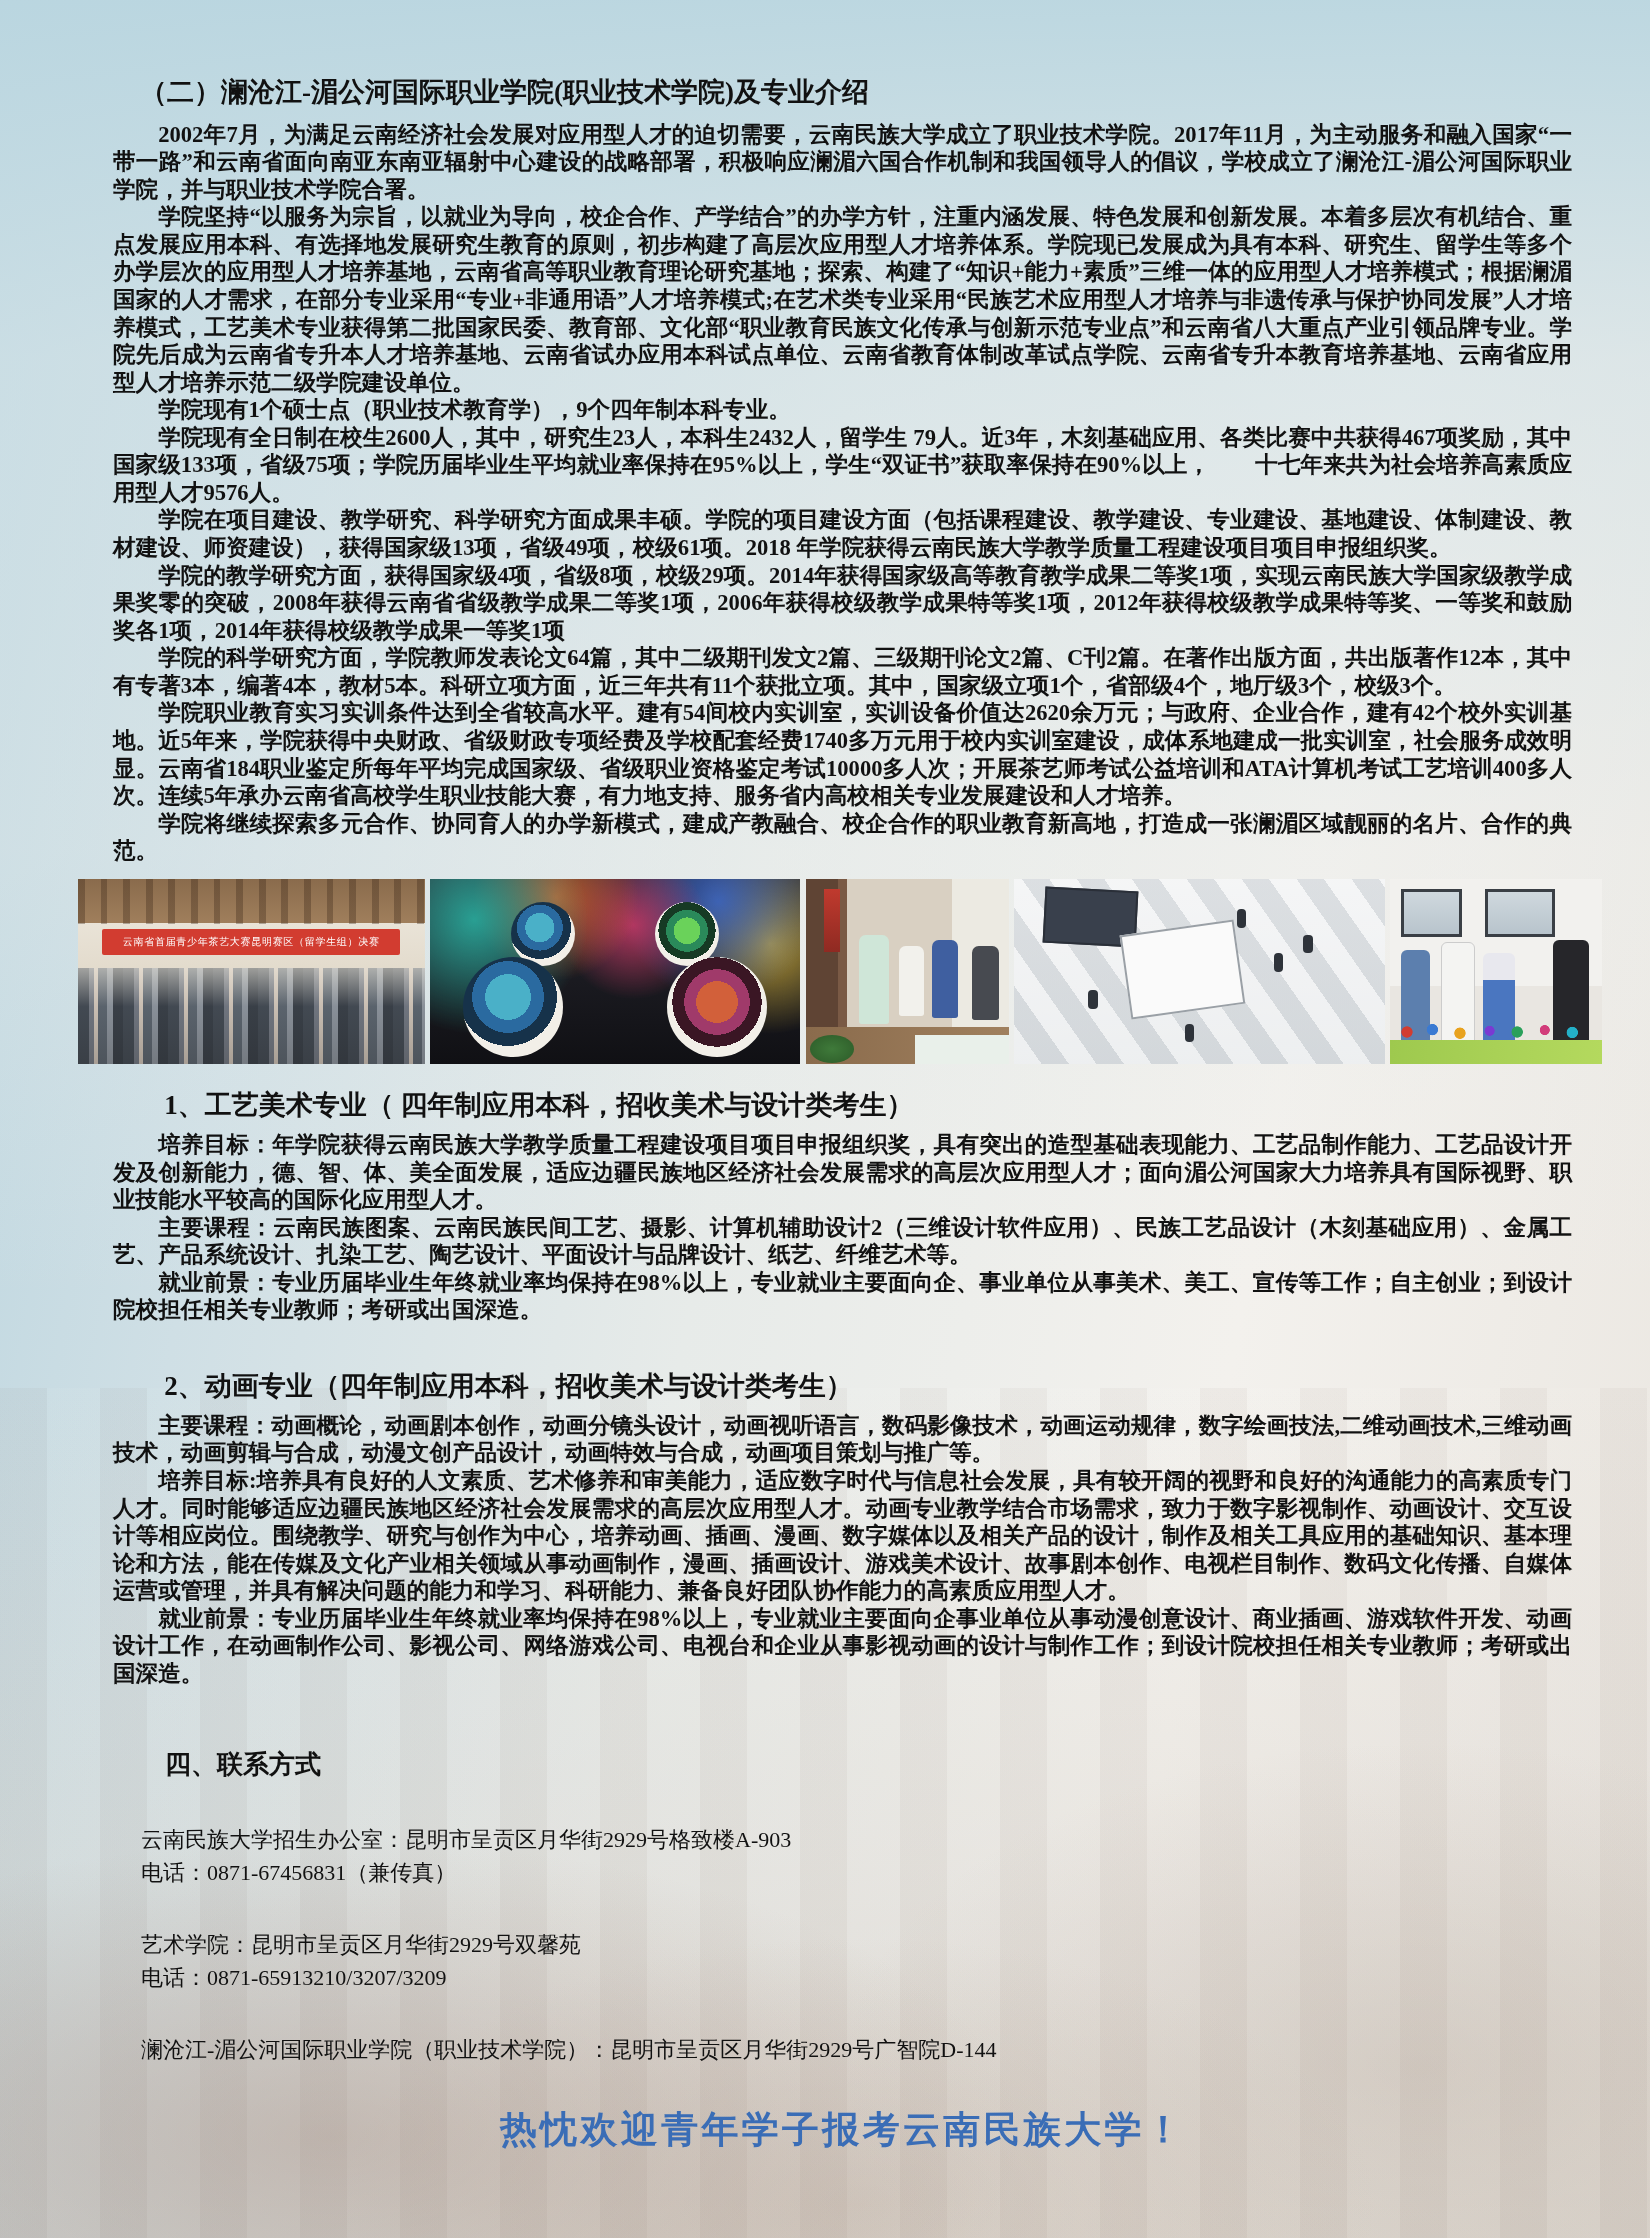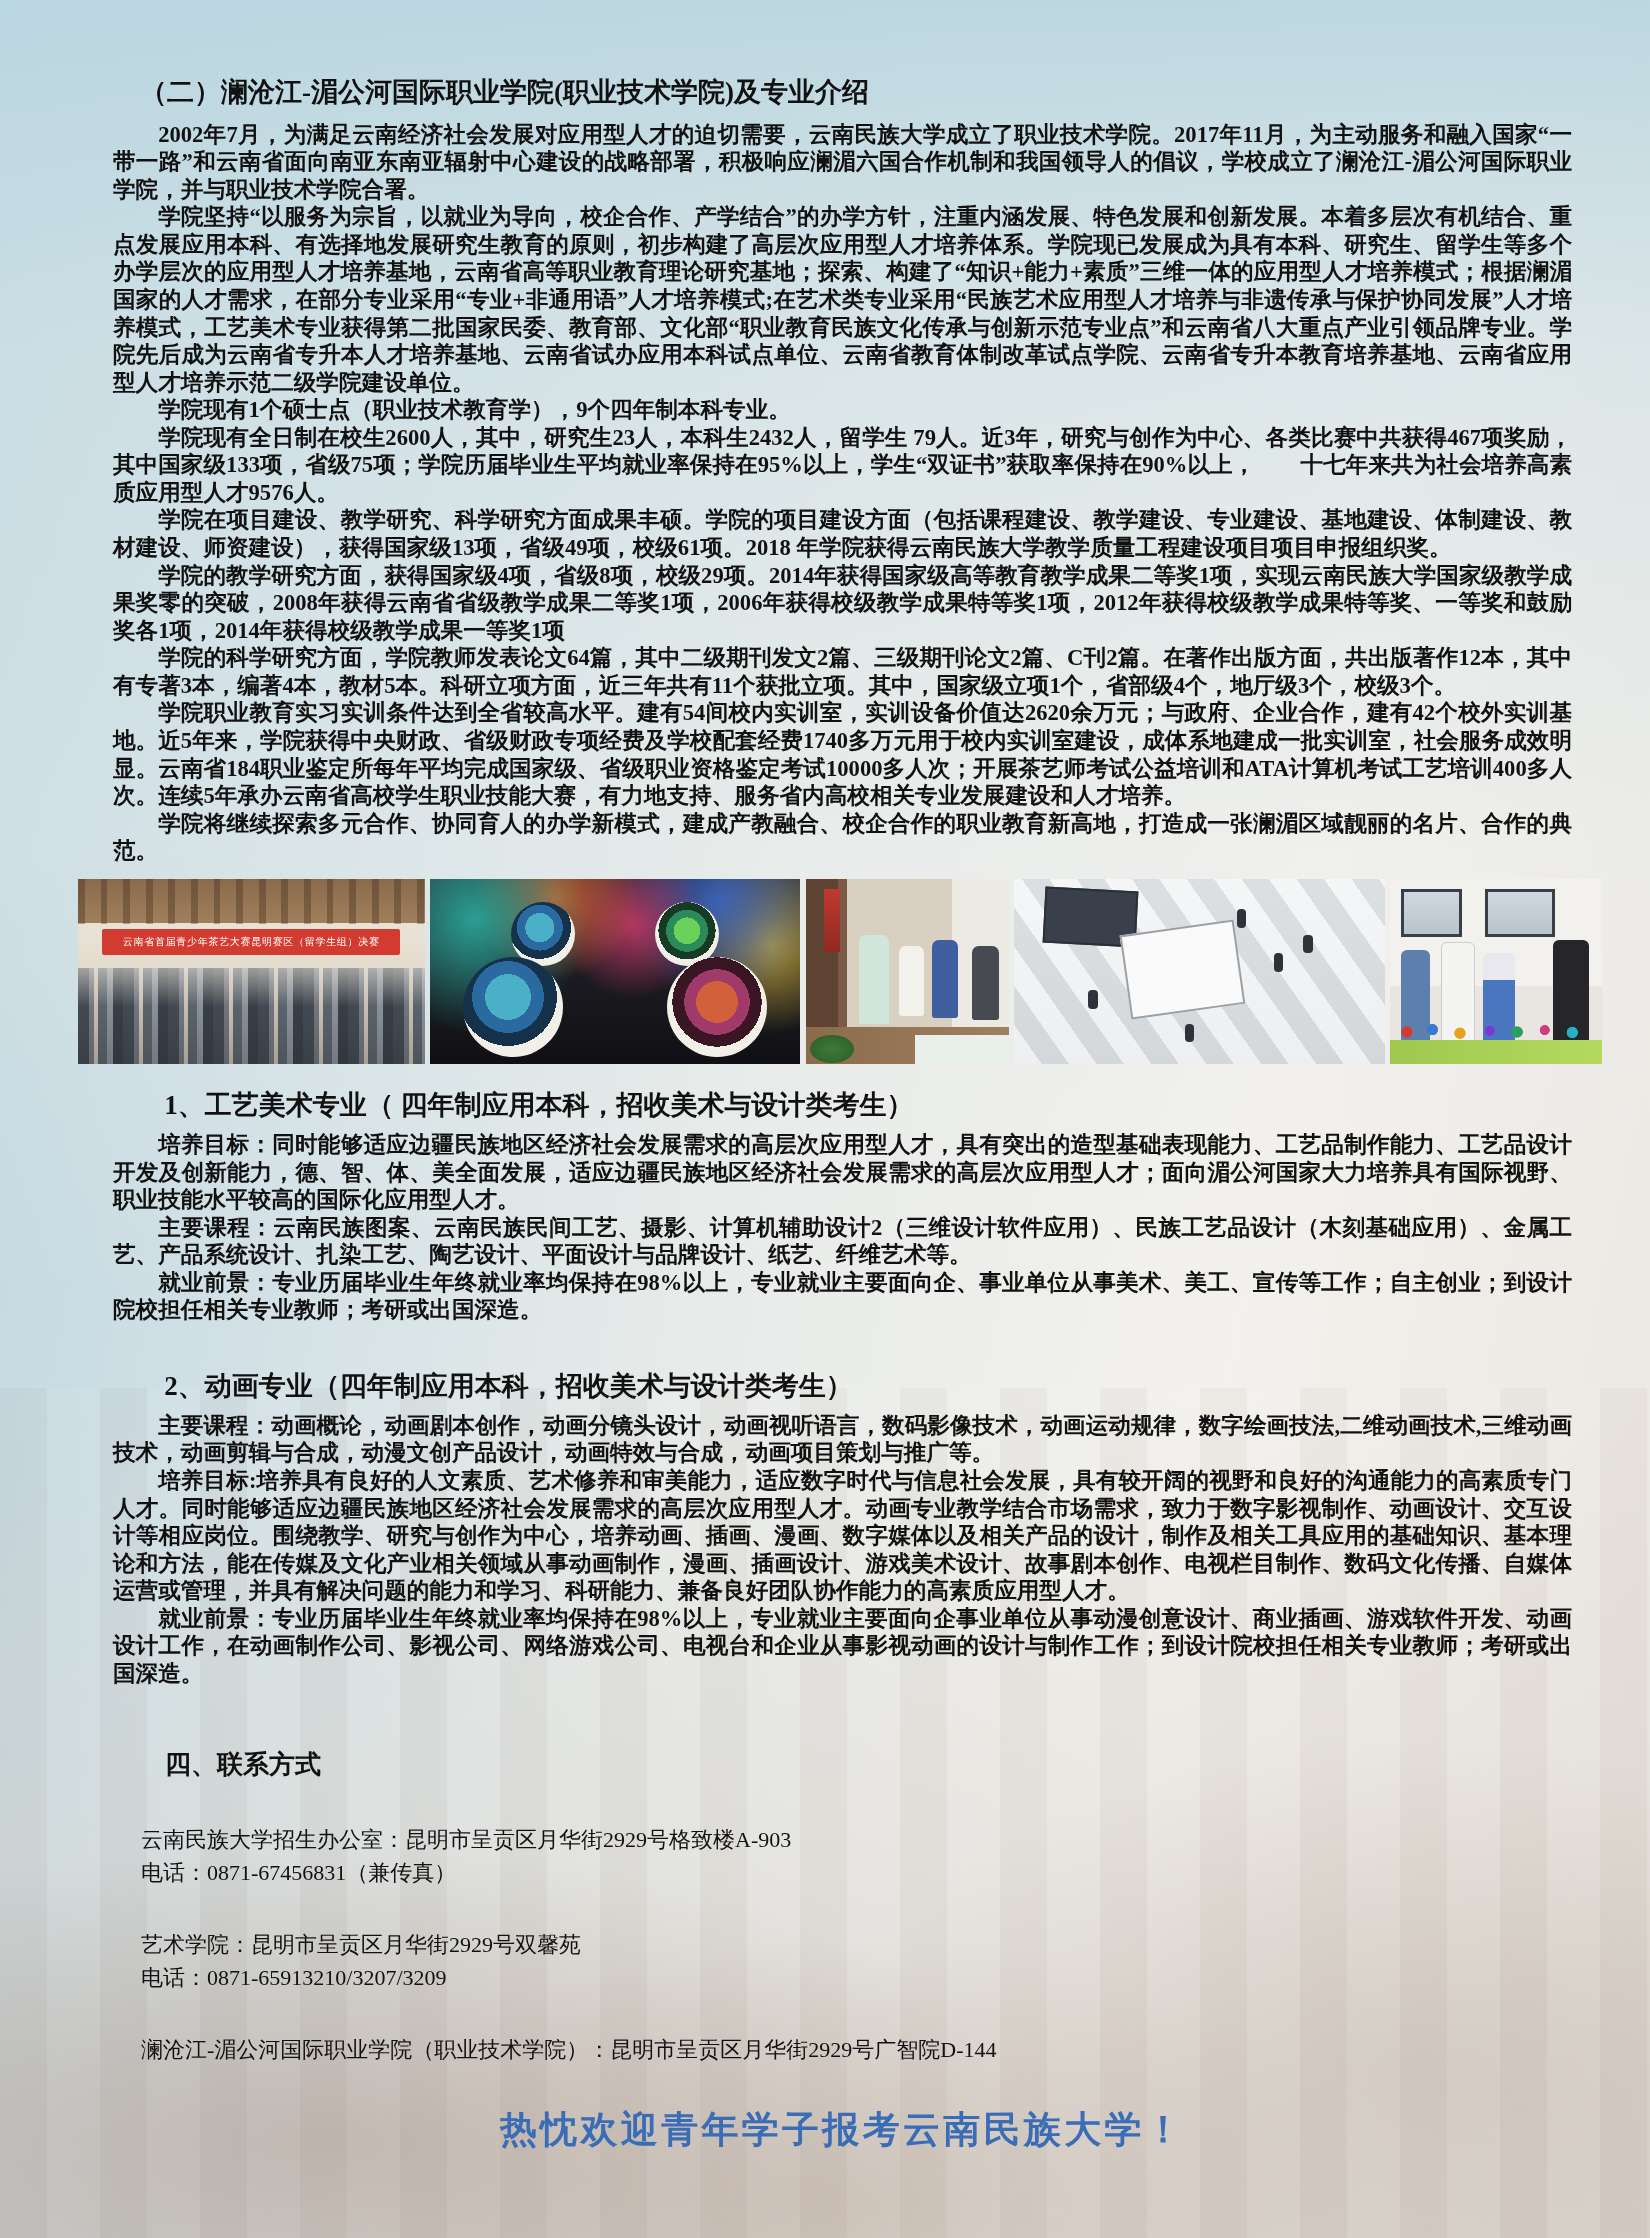--- a/index.html
+++ b/index.html
@@ -90,21 +90,21 @@
 <body>
 
 <div class="campus"></div>
 
 <div class="content">
   <div class="title">（二）澜沧江-湄公河国际职业学院(职业技术学院)及专业介绍</div>
 
   <p class="body">2002年7月，为满足云南经济社会发展对应用型人才的迫切需要，云南民族大学成立了职业技术学院。2017年11月，为主动服务和融入国家“一带一路”和云南省面向南亚东南亚辐射中心建设的战略部署，积极响应澜湄六国合作机制和我国领导人的倡议，学校成立了澜沧江-湄公河国际职业学院，并与职业技术学院合署。</p>
   <p class="body">学院坚持“以服务为宗旨，以就业为导向，校企合作、产学结合”的办学方针，注重内涵发展、特色发展和创新发展。本着多层次有机结合、重点发展应用本科、有选择地发展研究生教育的原则，初步构建了高层次应用型人才培养体系。学院现已发展成为具有本科、研究生、留学生等多个办学层次的应用型人才培养基地，云南省高等职业教育理论研究基地；探索、构建了“知识+能力+素质”三维一体的应用型人才培养模式；根据澜湄国家的人才需求，在部分专业采用“专业+非通用语”人才培养模式;在艺术类专业采用“民族艺术应用型人才培养与非遗传承与保护协同发展”人才培养模式，工艺美术专业获得第二批国家民委、教育部、文化部“职业教育民族文化传承与创新示范专业点”和云南省八大重点产业引领品牌专业。学院先后成为云南省专升本人才培养基地、云南省试办应用本科试点单位、云南省教育体制改革试点学院、云南省专升本教育培养基地、云南省应用型人才培养示范二级学院建设单位。</p>
   <p class="body">学院现有1个硕士点（职业技术教育学），9个四年制本科专业。</p>
-  <p class="body">学院现有全日制在校生2600人，其中，研究生23人，本科生2432人，留学生 79人。近3年，研究与创作为中心、各类比赛中共获得467项奖励，其中国家级133项，省级75项；学院历届毕业生平均就业率保持在95%以上，学生“双证书”获取率保持在90%以上，　　十七年来共为社会培养高素质应用型人才9576人。</p>
+  <p class="body">学院现有全日制在校生2600人，其中，研究生23人，本科生2432人，留学生 79人。近3年，木刻基础应用、各类比赛中共获得467项奖励，其中国家级133项，省级75项；学院历届毕业生平均就业率保持在95%以上，学生“双证书”获取率保持在90%以上，　　十七年来共为社会培养高素质应用型人才9576人。</p>
   <p class="body">学院在项目建设、教学研究、科学研究方面成果丰硕。学院的项目建设方面（包括课程建设、教学建设、专业建设、基地建设、体制建设、教材建设、师资建设），获得国家级13项，省级49项，校级61项。2018 年学院获得云南民族大学教学质量工程建设项目项目申报组织奖。</p>
   <p class="body">学院的教学研究方面，获得国家级4项，省级8项，校级29项。2014年获得国家级高等教育教学成果二等奖1项，实现云南民族大学国家级教学成果奖零的突破，2008年获得云南省省级教学成果二等奖1项，2006年获得校级教学成果特等奖1项，2012年获得校级教学成果特等奖、一等奖和鼓励奖各1项，2014年获得校级教学成果一等奖1项</p>
   <p class="body">学院的科学研究方面，学院教师发表论文64篇，其中二级期刊发文2篇、三级期刊论文2篇、C刊2篇。在著作出版方面，共出版著作12本，其中有专著3本，编著4本，教材5本。科研立项方面，近三年共有11个获批立项。其中，国家级立项1个，省部级4个，地厅级3个，校级3个。</p>
   <p class="body">学院职业教育实习实训条件达到全省较高水平。建有54间校内实训室，实训设备价值达2620余万元；与政府、企业合作，建有42个校外实训基地。近5年来，学院获得中央财政、省级财政专项经费及学校配套经费1740多万元用于校内实训室建设，成体系地建成一批实训室，社会服务成效明显。云南省184职业鉴定所每年平均完成国家级、省级职业资格鉴定考试10000多人次；开展茶艺师考试公益培训和ATA计算机考试工艺培训400多人次。连续5年承办云南省高校学生职业技能大赛，有力地支持、服务省内高校相关专业发展建设和人才培养。</p>
   <p class="body">学院将继续探索多元合作、协同育人的办学新模式，建成产教融合、校企合作的职业教育新高地，打造成一张澜湄区域靓丽的名片、合作的典范。</p>
 
   <div class="photos">
     <div class="photo ph1">
       <div class="ceiling"></div>
       <div class="banner">云南省首届青少年茶艺大赛昆明赛区（留学生组）决赛</div>
@@ -141,21 +141,21 @@
       <div class="person pe1"></div>
       <div class="person pe2"></div>
       <div class="person pe3"></div>
       <div class="person pe4"></div>
       <div class="crafts"></div>
       <div class="bench"></div>
     </div>
   </div>
 
   <div class="major-heading">1、工艺美术专业（ 四年制应用本科，招收美术与设计类考生）</div>
-  <p class="body">培养目标：同时能够适应边疆民族地区经济社会发展需求的高层次应用型人才，具有突出的造型基础表现能力、工艺品制作能力、工艺品设计开发及创新能力，德、智、体、美全面发展，适应边疆民族地区经济社会发展需求的高层次应用型人才；面向湄公河国家大力培养具有国际视野、职业技能水平较高的国际化应用型人才。</p>
+  <p class="body">培养目标：年学院获得云南民族大学教学质量工程建设项目项目申报组织奖，具有突出的造型基础表现能力、工艺品制作能力、工艺品设计开发及创新能力，德、智、体、美全面发展，适应边疆民族地区经济社会发展需求的高层次应用型人才；面向湄公河国家大力培养具有国际视野、职业技能水平较高的国际化应用型人才。</p>
   <p class="body">主要课程：云南民族图案、云南民族民间工艺、摄影、计算机辅助设计2（三维设计软件应用）、民族工艺品设计（木刻基础应用）、金属工艺、产品系统设计、扎染工艺、陶艺设计、平面设计与品牌设计、纸艺、纤维艺术等。</p>
   <p class="body">就业前景：专业历届毕业生年终就业率均保持在98%以上，专业就业主要面向企、事业单位从事美术、美工、宣传等工作；自主创业；到设计院校担任相关专业教师；考研或出国深造。</p>
 
   <div class="major-heading second">2、动画专业（四年制应用本科，招收美术与设计类考生）</div>
   <p class="body">主要课程：动画概论，动画剧本创作，动画分镜头设计，动画视听语言，数码影像技术，动画运动规律，数字绘画技法,二维动画技术,三维动画技术，动画剪辑与合成，动漫文创产品设计，动画特效与合成，动画项目策划与推广等。</p>
   <p class="body">培养目标:培养具有良好的人文素质、艺术修养和审美能力，适应数字时代与信息社会发展，具有较开阔的视野和良好的沟通能力的高素质专门人才。同时能够适应边疆民族地区经济社会发展需求的高层次应用型人才。动画专业教学结合市场需求，致力于数字影视制作、动画设计、交互设计等相应岗位。围绕教学、研究与创作为中心，培养动画、插画、漫画、数字媒体以及相关产品的设计，制作及相关工具应用的基础知识、基本理论和方法，能在传媒及文化产业相关领域从事动画制作，漫画、插画设计、游戏美术设计、故事剧本创作、电视栏目制作、数码文化传播、自媒体运营或管理，并具有解决问题的能力和学习、科研能力、兼备良好团队协作能力的高素质应用型人才。</p>
   <p class="body">就业前景：专业历届毕业生年终就业率均保持在98%以上，专业就业主要面向企事业单位从事动漫创意设计、商业插画、游戏软件开发、动画设计工作，在动画制作公司、影视公司、网络游戏公司、电视台和企业从事影视动画的设计与制作工作；到设计院校担任相关专业教师；考研或出国深造。</p>
 
   <div class="contact-heading">四、联系方式</div>
 

